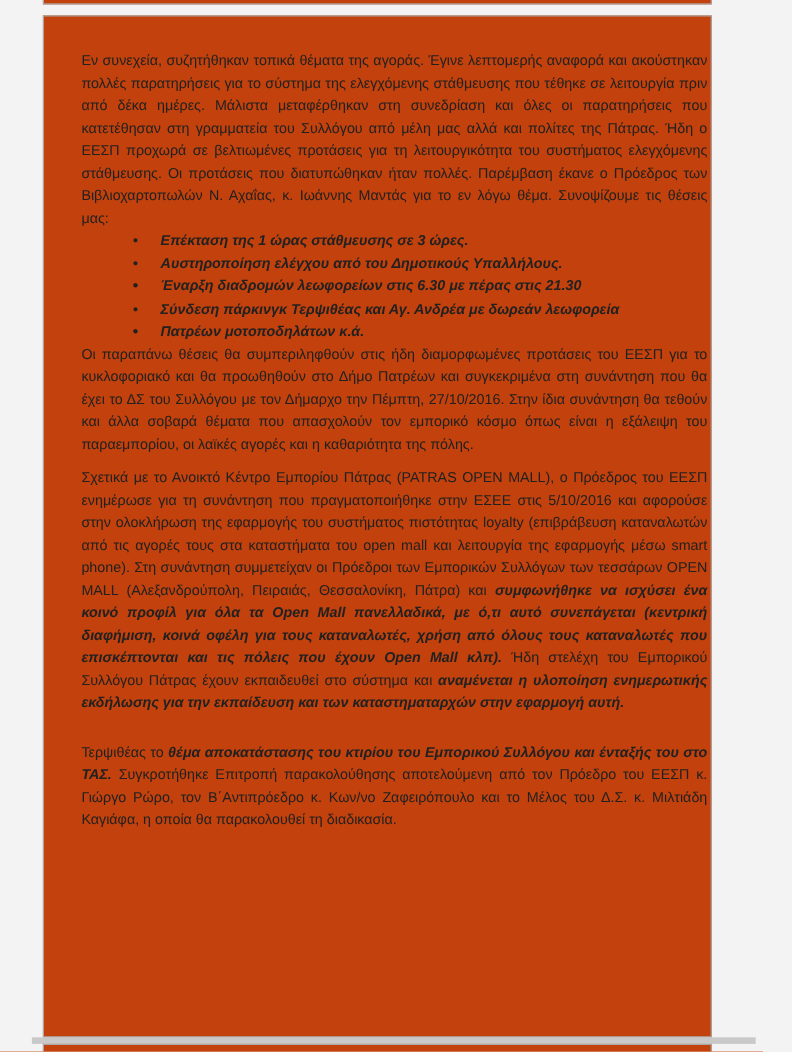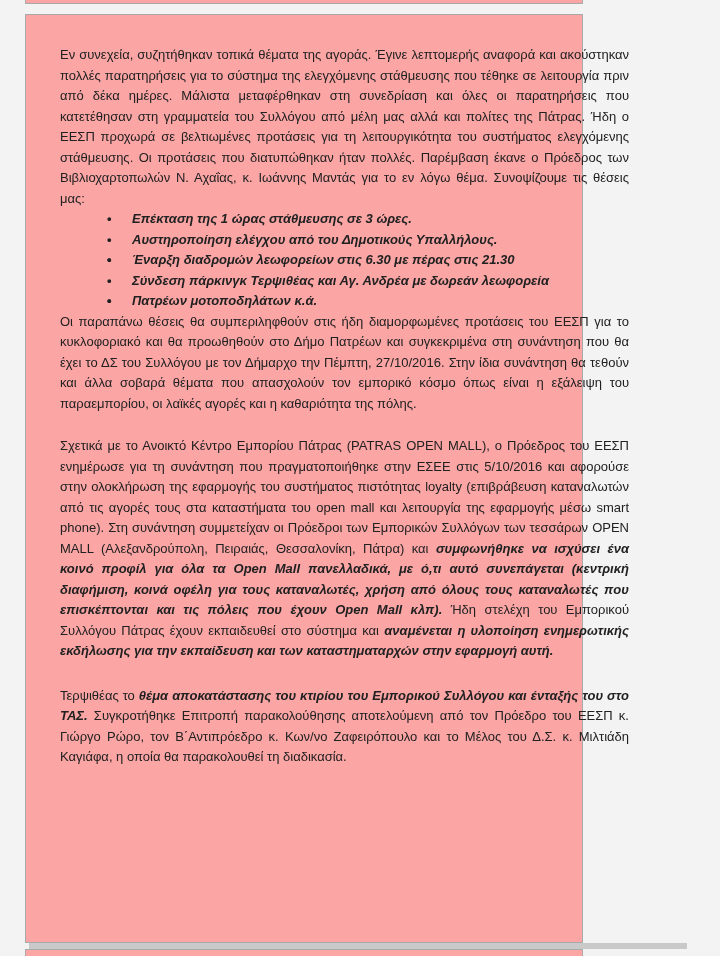--- a/index.html
+++ b/index.html
@@ -6,23 +6,23 @@
   body {
     width: 720px; height: 956px;
     background: #f3f3f3;
     position: relative;
     overflow: hidden;
     font-family: "Liberation Sans", "DejaVu Sans", sans-serif;
     color: #212121;
   }
   .page {
     position: absolute;
-    left: 25px;
-    width: 558px;
-    background: #fca5a5;
+    left: 39px;
+    width: 608px;
+    background: #c2410c;
     border: 1px solid #a9a9a9;
     box-sizing: border-box;
   }
   .page-prev { top: -20px; height: 24px; }
   .page-main { top: 14px; height: 929px; }
   .page-next { top: 949px; height: 30px; }
   .page-gap-band {
     position: absolute;
     left: 29px; width: 658px;
     top: 943px; height: 6px;
@@ -31,21 +31,21 @@
   .doc-content {
     position: absolute;
     left: 34px;            
     top: 30px;
     width: 569px;          
     font-size: 13px;
     line-height: 20.5px;
     text-align: justify;
   }
   .para { margin: 0; }
-  .para.spaced-1 { margin-top: 22px; }
+  .para.spaced-1 { margin-top: 10px; }
   .para.spaced-2 { margin-top: 24px; }
   .bi { font-weight: bold; font-style: italic; }
   ul.doc-bullets {
     list-style: none;
     margin: 0; padding: 0;
   }
   ul.doc-bullets li {
     position: relative;
     padding-left: 72px;    
     font-weight: bold;

